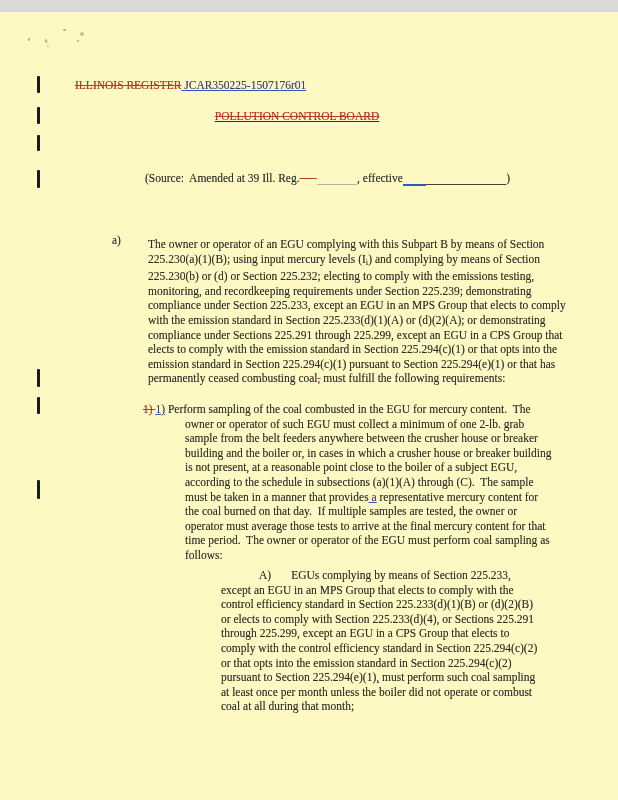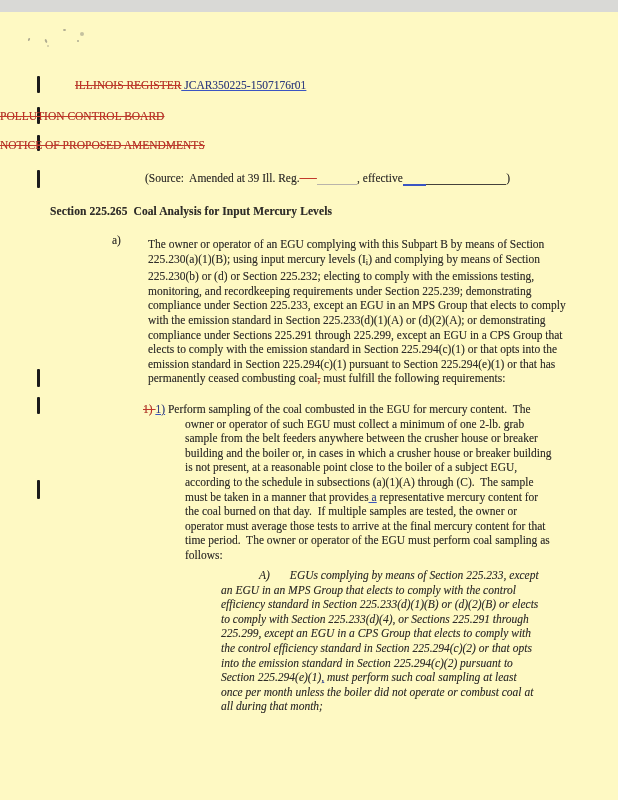--- a/index.html
+++ b/index.html
@@ -9,26 +9,26 @@
     margin:12px auto;
     background:#fef9c3;
     font-family:"Liberation Serif", serif;
     font-size:11.5px;
     line-height:14.6px;
     color:#2e2c29;
     overflow:hidden;
     text-shadow:0 0 .5px rgba(40,38,34,.38);
   }
   .line,.para,.label{position:absolute;white-space:pre-wrap;}
-  .centered{left:0;width:594px;text-align:left;}
+  .centered{left:0;width:594px;text-align:center;text-decoration:underline;}
   .heading{font-weight:bold;letter-spacing:.1px;}
   .a-body{left:148px;top:225px;width:424px;}
   .a-label{left:112px;top:221px;}
   .p1{left:143px;top:390px;width:410px;padding-left:42px;text-indent:-42px;box-sizing:border-box;font-family:Liberation Serif, serif;}
-  .pA{left:221px;top:556px;width:318px;text-indent:38px;font-style:italic;}
+  .pA{left:221px;top:556px;width:318px;text-indent:38px;}
   .seg-plain{}
   .seg-del{color:#bf2e23;text-decoration:line-through;text-decoration-color:#c23a2c;text-decoration-thickness:1.2px;}
   .seg-ins{color:#2f3d85;text-decoration:underline;text-decoration-color:#3a55c2;text-decoration-thickness:1.2px;}
   .seg-sub{font-size:8.5px;vertical-align:-2px;}
   .seg-tab{display:inline-block;width:20px;}
   .seg-blank-gray{border-bottom:1px solid #b9b4ab;}
   .seg-blank-black{border-bottom:1.3px solid #45423c;}
   .seg-ins-blank{border-bottom:2px solid #3a55c2;}
   .change-bar{position:absolute;left:37px;width:3px;background:#1b1b1b;border-radius:1px;}
   .bar1{top:64px;height:17px;}
@@ -63,25 +63,23 @@
   <div class="change-bar bar3"></div>
   <div class="change-bar bar4"></div>
   <div class="change-bar bar5"></div>
   <div class="change-bar bar6"></div>
   <div class="change-bar bar7"></div>
 
   <div class="line" style="left:75px;top:66px;"><span class="seg-del">ILLINOIS REGISTER</span><span class="seg-ins">&nbsp;JCAR350225-1507176r01</span></div>
 
   <div class="line centered" style="top:97px;"><span class="seg-del">POLLUTION CONTROL BOARD</span></div>
 
-  <div class="line centered" style="top:126px;"><span class="seg-del">NOTICE OF PROPOSED AMENDMENTS</span></div>
 
   <div class="line" style="left:145px;top:159px;"><span class="seg-plain">(Source:  Amended at 39 Ill. Reg.</span><span class="seg-del">&nbsp;&nbsp;&nbsp;&nbsp;&nbsp;&nbsp;</span><span class="seg-blank-gray">&nbsp;&nbsp;&nbsp;&nbsp;&nbsp;&nbsp;&nbsp;&nbsp;&nbsp;&nbsp;&nbsp;&nbsp;&nbsp;&nbsp;</span><span class="seg-plain">, effective</span><span class="seg-ins-blank">&nbsp;&nbsp;&nbsp;&nbsp;&nbsp;&nbsp;&nbsp;&nbsp;</span><span class="seg-blank-black">&nbsp;&nbsp;&nbsp;&nbsp;&nbsp;&nbsp;&nbsp;&nbsp;&nbsp;&nbsp;&nbsp;&nbsp;&nbsp;&nbsp;&nbsp;&nbsp;&nbsp;&nbsp;&nbsp;&nbsp;&nbsp;&nbsp;&nbsp;&nbsp;&nbsp;&nbsp;&nbsp;&nbsp;</span><span class="seg-plain">)</span></div>
 
-  <div class="line heading" style="left:50px;top:192px;">Section 225.265  Coal Analysis for Input Mercury Levels</div>
 
   <div class="label a-label">a)</div>
   <div class="para a-body"><span class="seg-plain">The owner or operator of an EGU complying with this Subpart B by means of Section 225.230(a)(1)(B); using input mercury levels (I</span><span class="seg-sub">i</span><span class="seg-plain">) and complying by means of Section 225.230(b) or (d) or Section 225.232; electing to comply with the emissions testing, monitoring, and recordkeeping requirements under Section 225.239; demonstrating compliance under Section 225.233, except an EGU in an MPS Group that elects to comply with the emission standard in Section 225.233(d)(1)(A) or (d)(2)(A); or demonstrating compliance under Sections 225.291 through 225.299, except an EGU in a CPS Group that elects to comply with the emission standard in Section 225.294(c)(1) or that opts into the emission standard in Section 225.294(c)(1) pursuant to Section 225.294(e)(1) or that has permanently ceased combusting coal</span><span class="seg-del">,</span><span class="seg-plain"> must fulfill the following requirements:</span></div>
 
   <div class="para p1"><span class="seg-del">1) </span><span class="seg-ins">1)</span><span class="seg-plain"> Perform sampling of the coal combusted in the EGU for mercury content.  The owner or operator of such EGU must collect a minimum of one 2-lb. grab sample from the belt feeders anywhere between the crusher house or breaker building and the boiler or, in cases in which a crusher house or breaker building is not present, at a reasonable point close to the boiler of a subject EGU, according to the schedule in subsections (a)(1)(A) through (C).  The sample must be taken in a manner that provides</span><span class="seg-ins"> a</span><span class="seg-plain"> representative mercury content for the coal burned on that day.  If multiple samples are tested, the owner or operator must average those tests to arrive at the final mercury content for that time period.  The owner or operator of the EGU must perform coal sampling as follows:</span></div>
 
   <div class="para pA"><span class="seg-plain">A)</span><span class="seg-tab"></span><span class="seg-plain">EGUs complying by means of Section 225.233, except an EGU in an MPS Group that elects to comply with the control efficiency standard in Section 225.233(d)(1)(B) or (d)(2)(B) or elects to comply with Section 225.233(d)(4), or Sections 225.291 through 225.299, except an EGU in a CPS Group that elects to comply with the control efficiency standard in Section 225.294(c)(2) or that opts into the emission standard in Section 225.294(c)(2) pursuant to Section 225.294(e)(1)</span><span class="seg-ins">,</span><span class="seg-plain"> must perform such coal sampling at least once per month unless the boiler did not operate or combust coal at all during that month;</span></div>
 
 </div>
 

